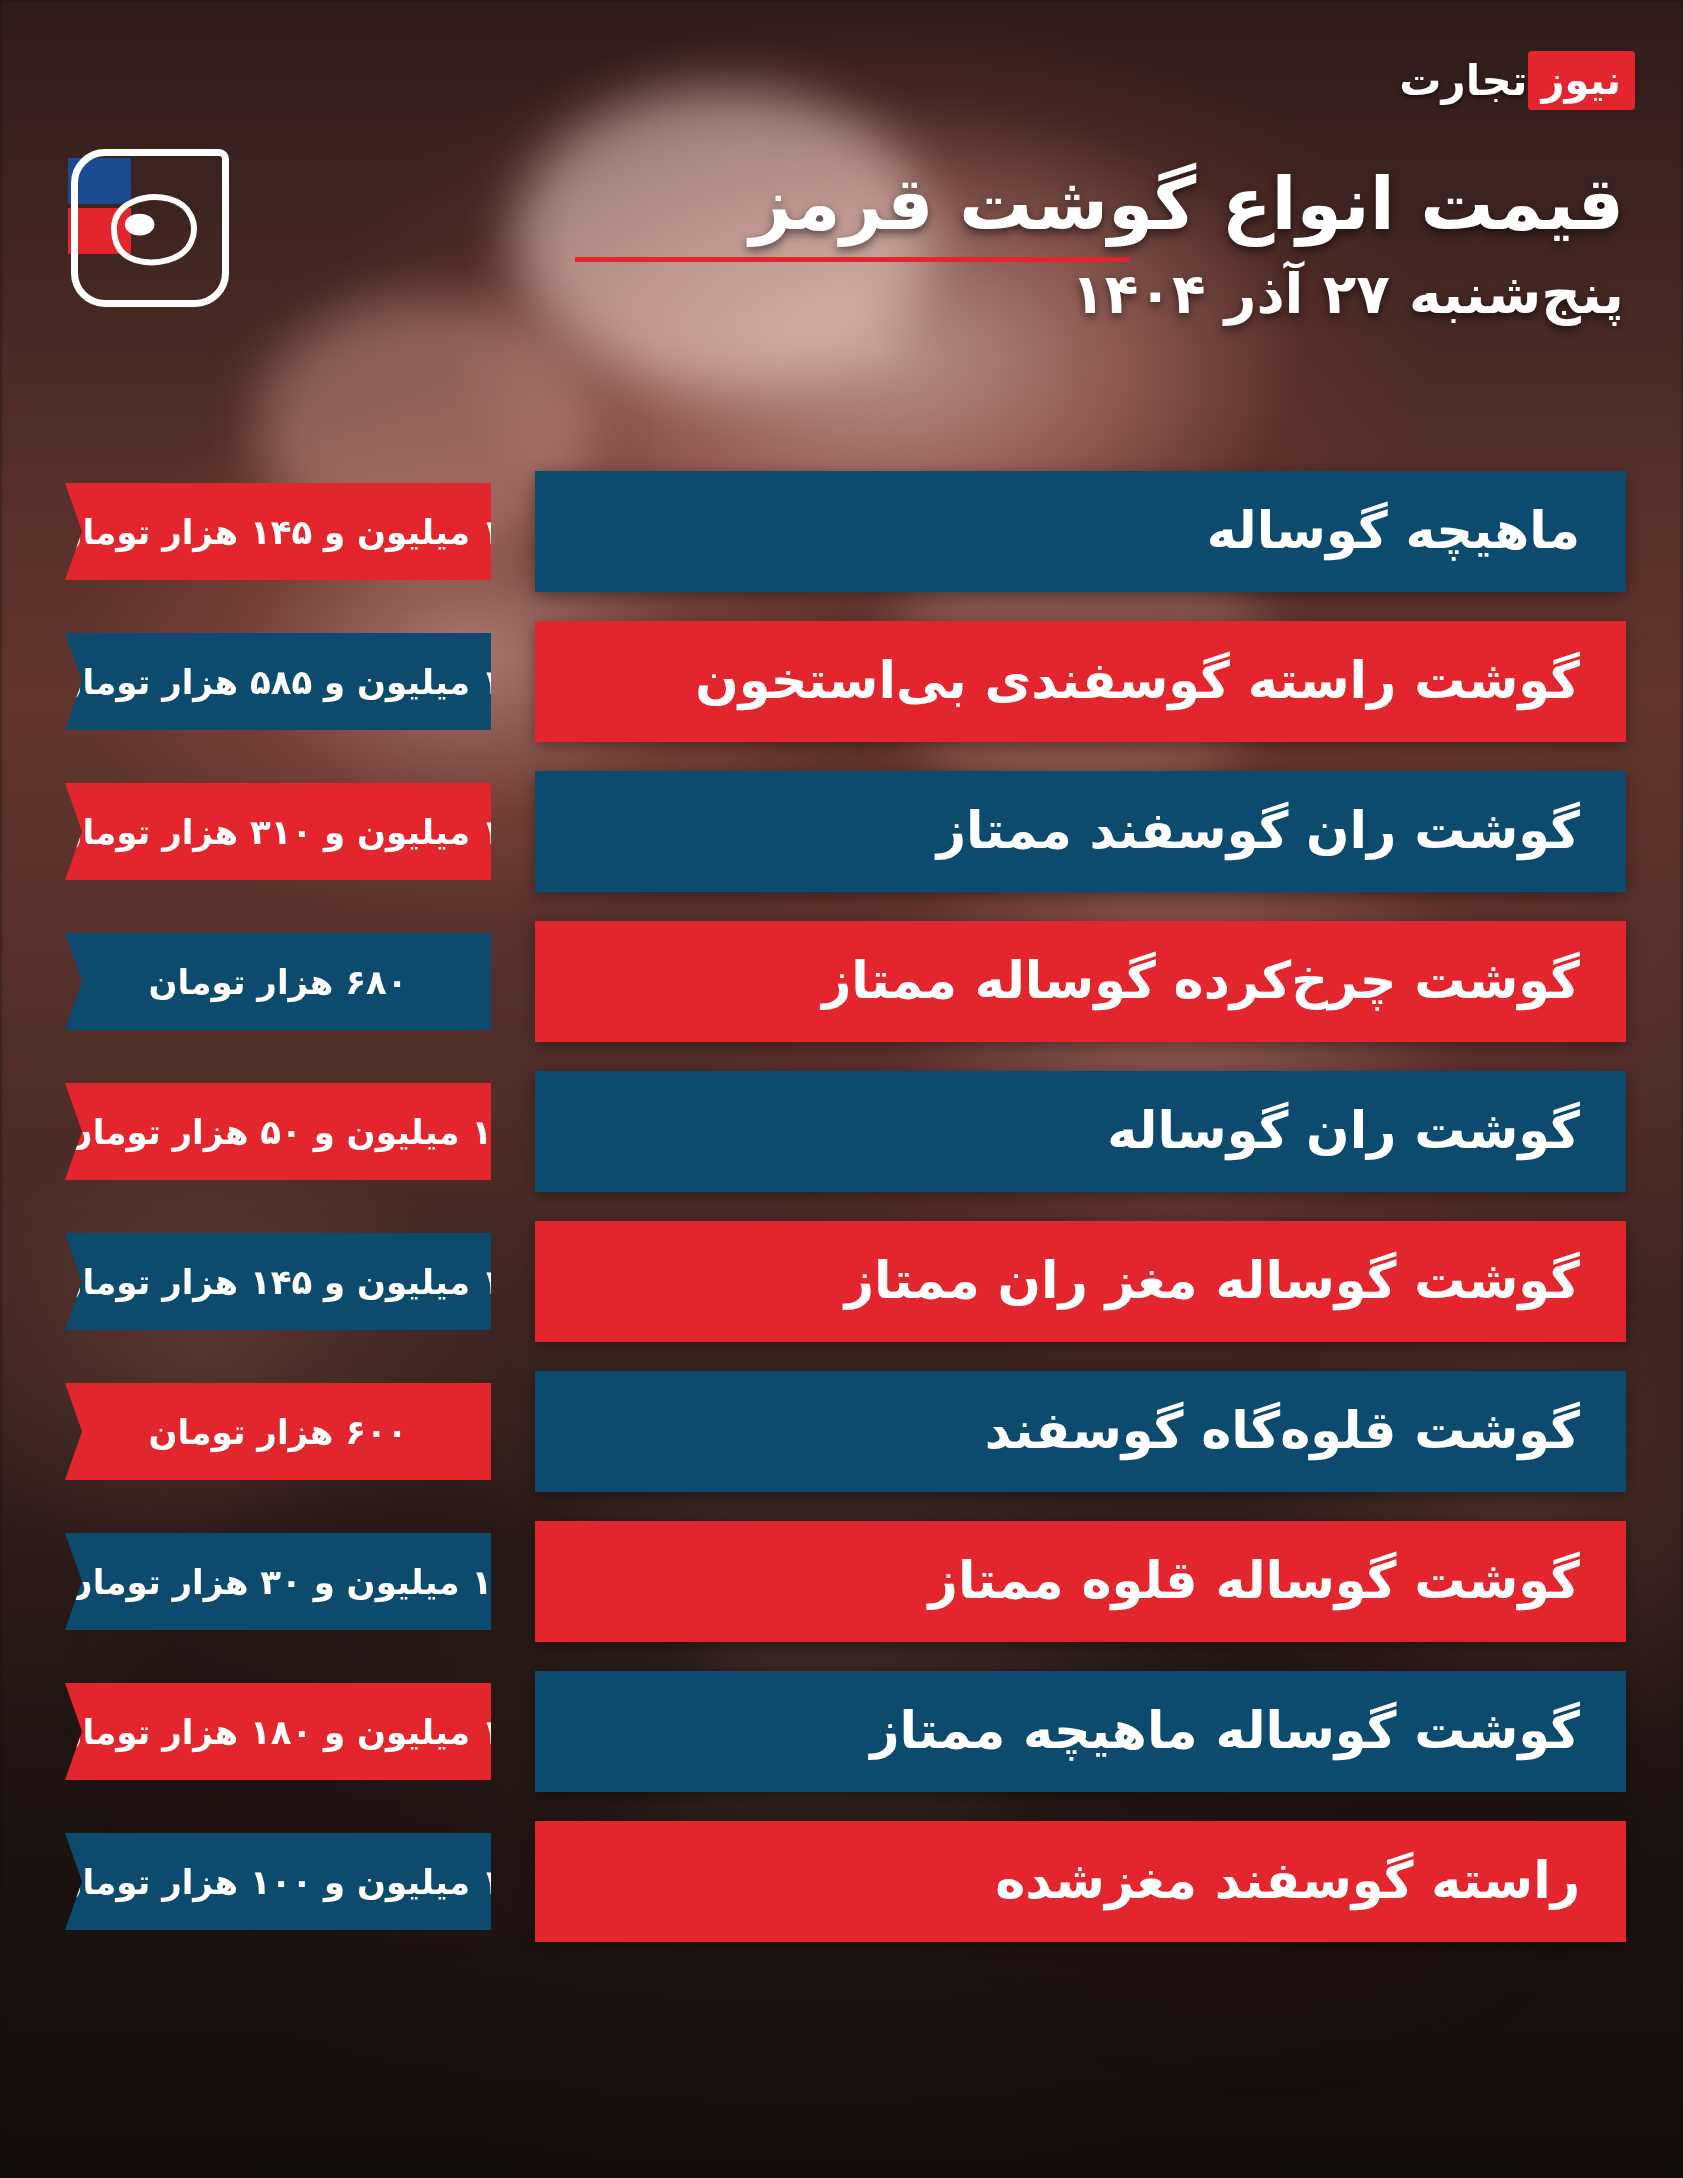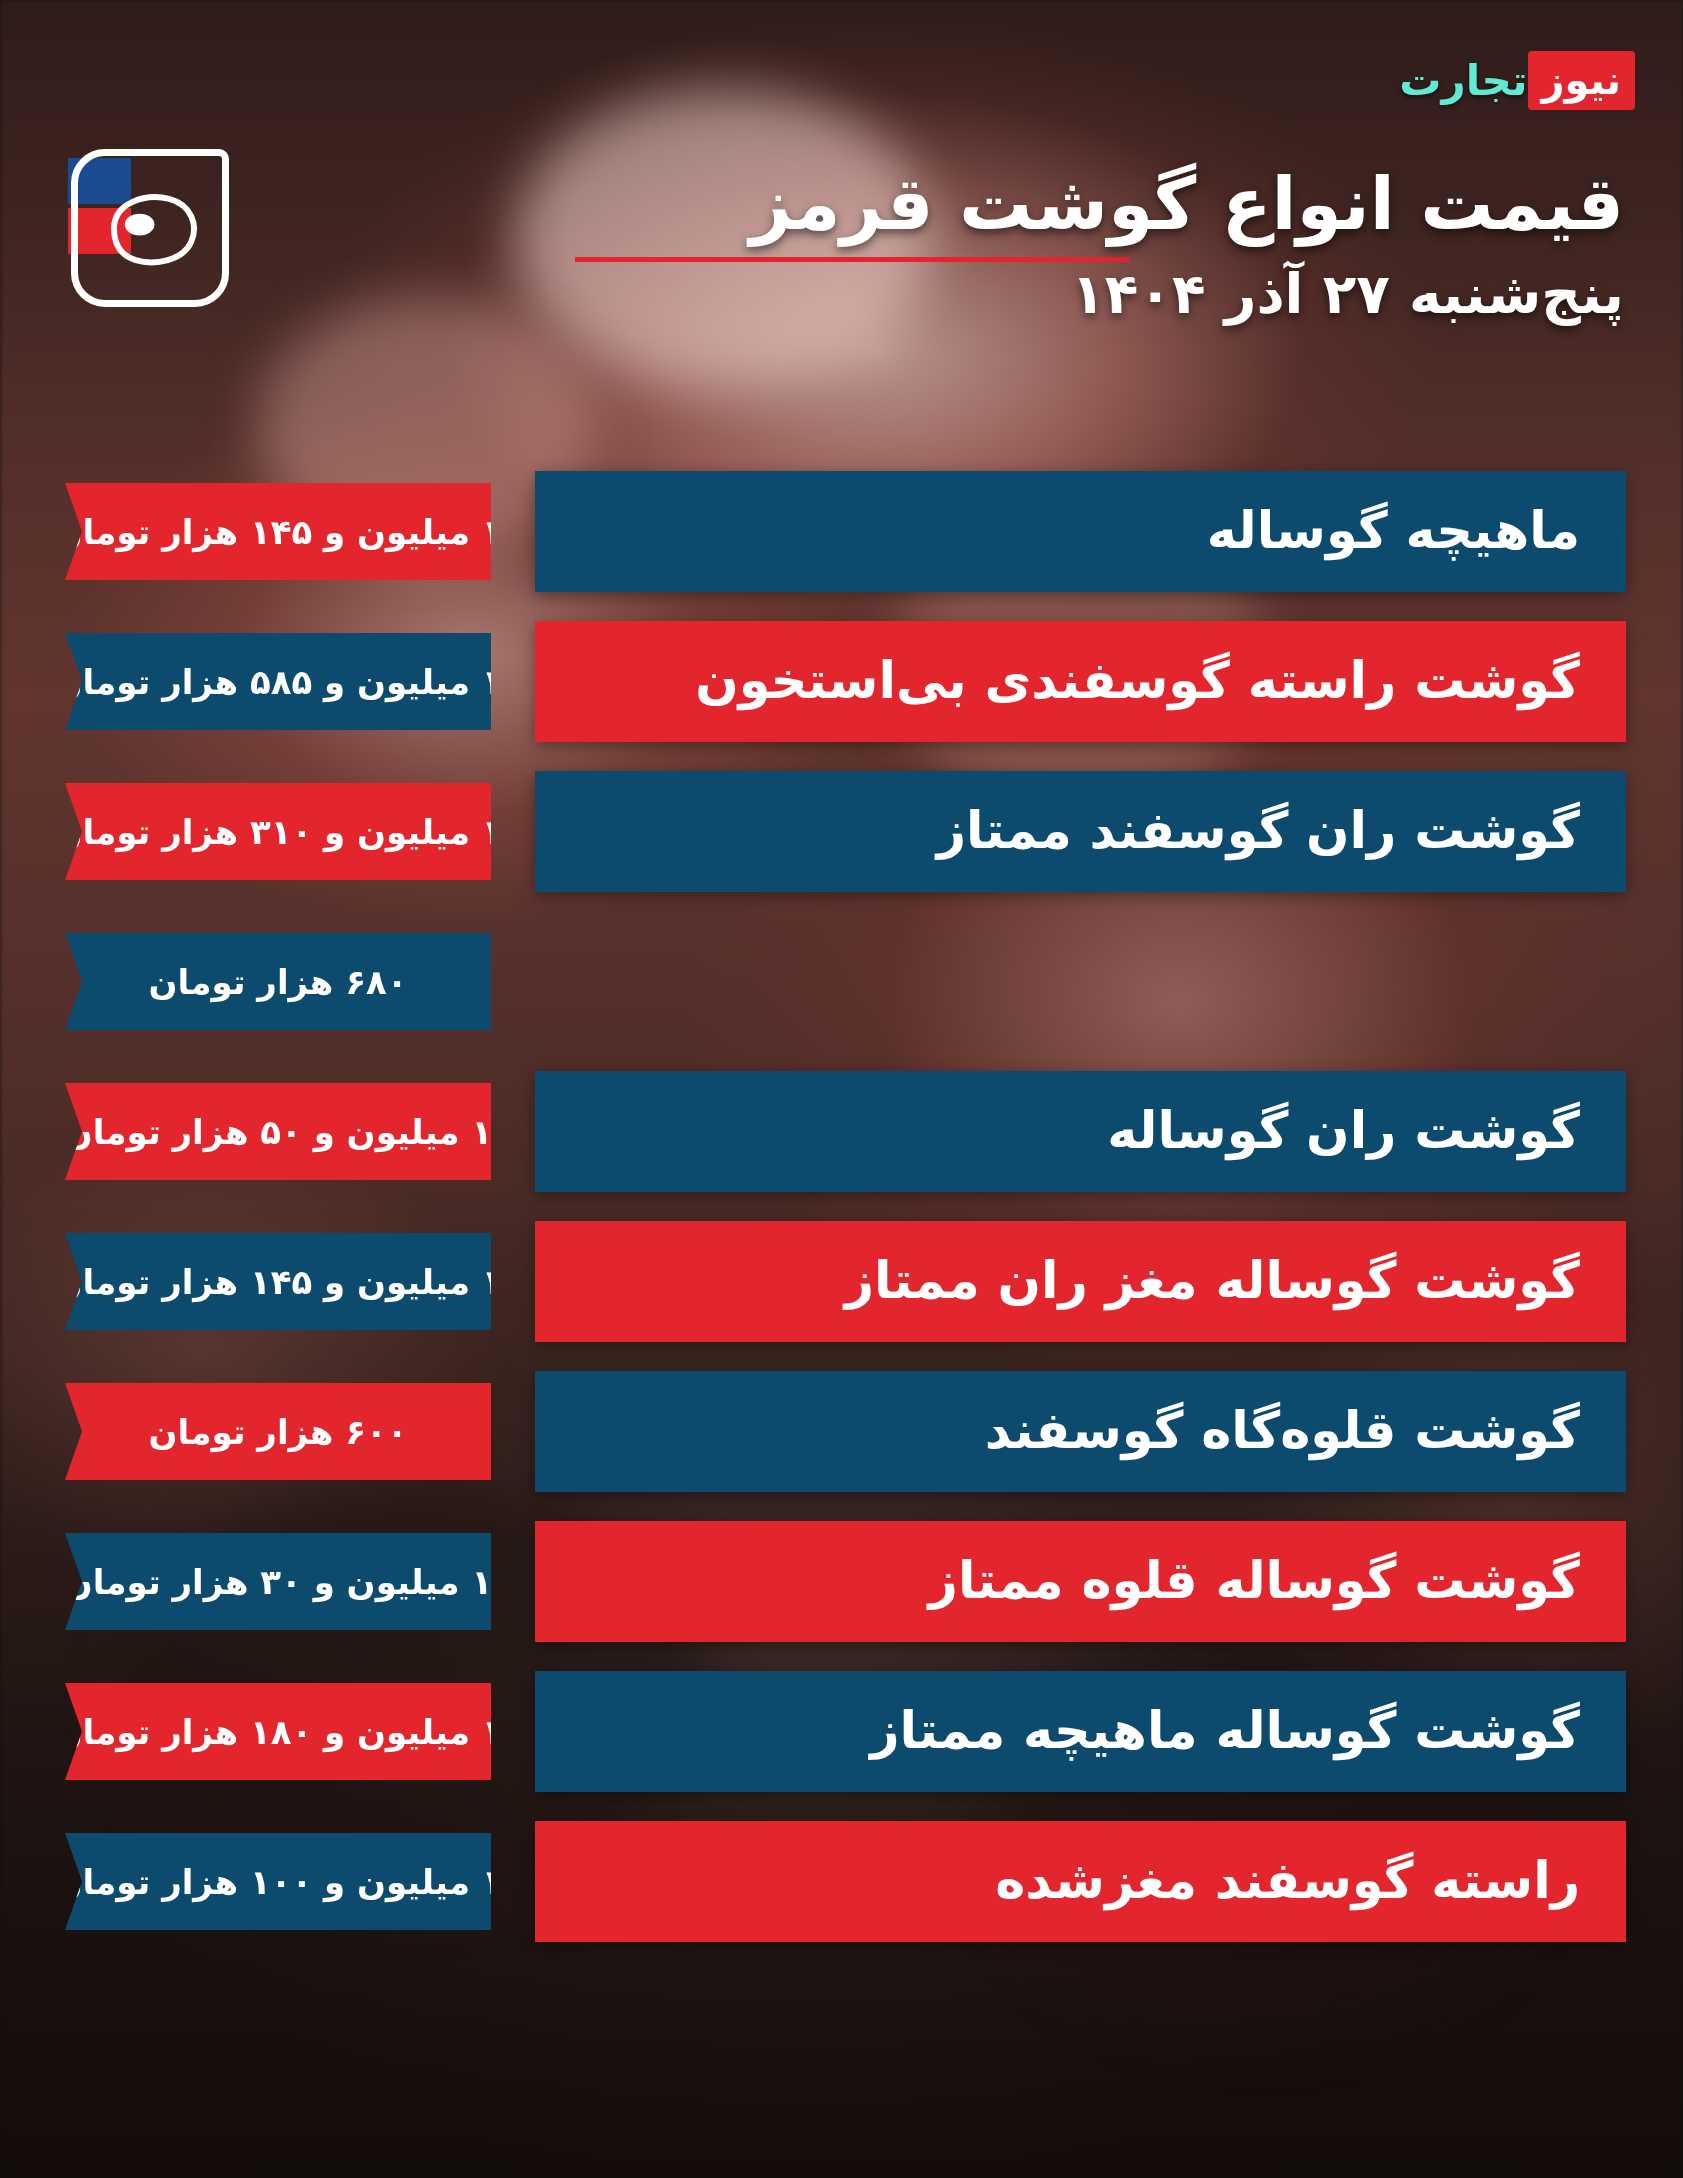--- a/index.html
+++ b/index.html
@@ -47,21 +47,21 @@
   #logo {
     position: absolute;
     top: 51px;
     right: 48px;
     display: flex;
     align-items: stretch;
     height: 59px;
     z-index: 6;
   }
   #logo .logo-word {
-    color: #5eead4;
+    color: #ffffff;
     font-size: 42px;
     font-weight: bold;
     line-height: 59px;
     padding-left: 10px;
     letter-spacing: -1px;
     text-shadow: 0 2px 5px rgba(0,0,0,.6);
   }
   #logo .logo-box {
     background: #e3262e;
     color: #ffffff;
@@ -244,20 +244,23 @@
     </div>
     <div class="row">
       <div class="name-bar bg-blue">
         <span>گوشت ران گوسفند ممتاز</span>
       </div>
       <div class="price-tag bg-red">
         <span>۱ میلیون و ۳۱۰ هزار تومان</span>
       </div>
     </div>
     <div class="row">
+      <div class="name-bar bg-red">
+        <span>گوشت چرخ‌کرده گوساله ممتاز</span>
+      </div>
       <div class="price-tag bg-blue">
         <span>۶۸۰ هزار تومان</span>
       </div>
     </div>
     <div class="row">
       <div class="name-bar bg-blue">
         <span>گوشت ران گوساله</span>
       </div>
       <div class="price-tag bg-red">
         <span>۱ میلیون و ۵۰ هزار تومان</span>

